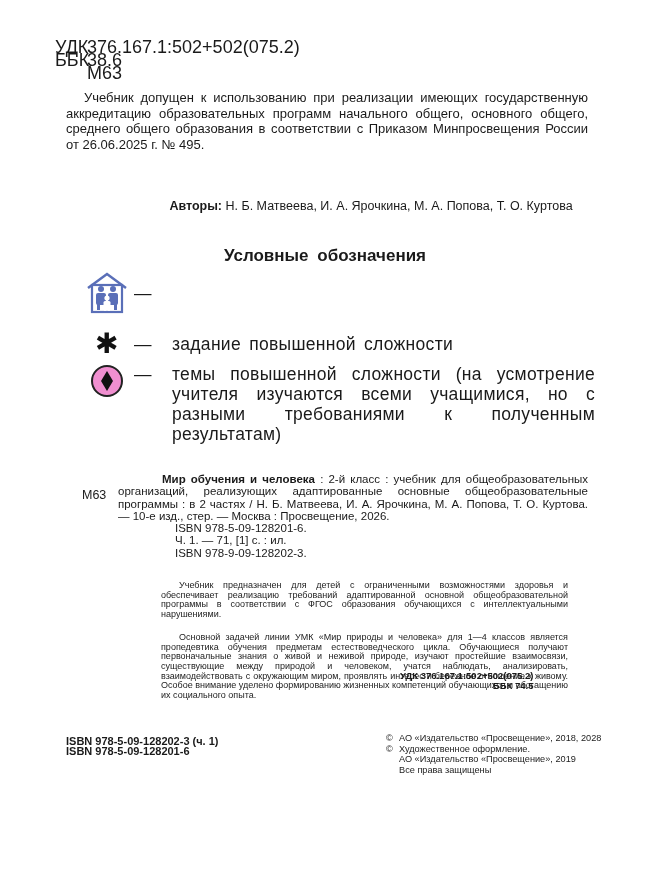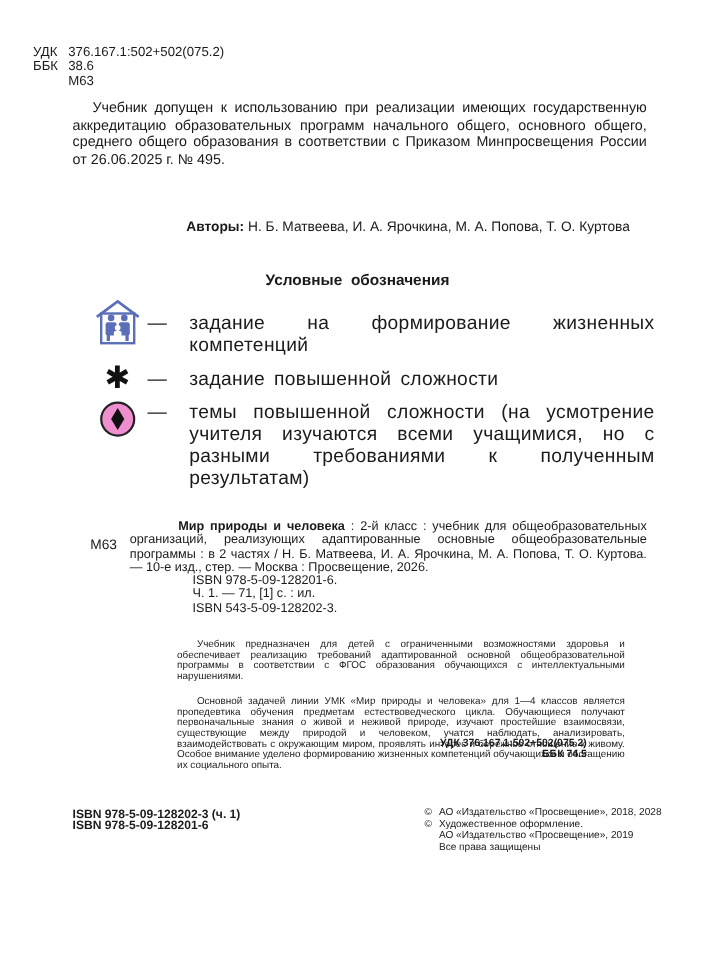--- a/index.html
+++ b/index.html
@@ -1,28 +1,28 @@
 <!DOCTYPE html>
 <html><head>
 <meta charset="utf-8">
 <style>
   html, body { margin: 0; padding: 0; background: #ffffff; }
   body {
     width: 650px; height: 869px; position: relative; overflow: hidden;
     font-family: "Liberation Sans", "DejaVu Sans", sans-serif; color: #1a1a1a;
   }
   .abs { position: absolute; }
-  .udc-block { left: 30px; top: 41px; font-size: 12px; line-height: 13px; }
+  .udc-block { left: 55px; top: 41px; font-size: 18px; line-height: 13px; }
   .udc-row { display: flex; white-space: pre; }
   .udc-key { width: 32px; }
   .approval { left: 66px; top: 90px; width: 522px; font-size: 13px; line-height: 15.5px; text-align: justify; }
   .approval p { margin: 0; text-indent: 18px; }
   .authors { left: 0; width: 650px; top: 199px; font-size: 12.5px; text-align: center; margin-left: 46px; }
   .authors b { font-weight: bold; }
-  .legend-title { left: 0; width: 650px; top: 246px; font-size: 14px; font-weight: bold; text-align: center; word-spacing: 4px; }
+  .legend-title { left: 0; width: 650px; top: 246px; font-size: 17px; font-weight: bold; text-align: center; word-spacing: 4px; }
   .legend-row { left: 80px; display: flex; align-items: flex-start; font-size: 17.5px; line-height: 20px; letter-spacing: 0.3px; }
   .legend-icon { width: 54px; display: flex; justify-content: center; }
   .legend-dash { width: 38px; }
   .legend-text { width: 423px; text-align: justify; word-spacing: 3px; }
   .bib { left: 118px; top: 473px; width: 470px; font-size: 11.5px; line-height: 12.3px; text-align: justify; }
   .bib p { margin: 0; }
   .bib .indent { text-indent: 44px; }
   .bib .isbn { padding-left: 57px; }
   .m63-side { left: 82px; top: 488px; font-size: 12.5px; }
   .annot { left: 148px; top: 568px; width: 433px; font-size: 9px; line-height: 9.7px; text-align: justify; color: #222; }
@@ -73,21 +73,20 @@
       <rect x="23" y="22" width="10" height="12" rx="2" fill="#5a6fb8"></rect>
       <rect x="12" y="33" width="3" height="6" fill="#5a6fb8"></rect>
       <rect x="29" y="33" width="3" height="6" fill="#5a6fb8"></rect>
       <circle cx="22" cy="27" r="2.6" fill="#ffffff"></circle>
       <rect x="18.5" y="30" width="7" height="7" rx="1.5" fill="#ffffff"></rect>
       <rect x="19" y="36" width="2" height="4" fill="#ffffff"></rect>
       <rect x="23" y="36" width="2" height="4" fill="#ffffff"></rect>
     </svg>
   </div>
   <span class="legend-dash">—</span>
-  <span class="legend-text">задание на формирование жизненных компетенций</span>
 </div>
 
 <div class="abs legend-row" style="top:334px;">
   <div class="legend-icon">
     <span style="font-size:28px; font-weight:bold; line-height:20px; color:#111;">✱</span>
   </div>
   <span class="legend-dash">—</span>
   <span class="legend-text">задание повышенной сложности</span>
 </div>
 
@@ -97,24 +96,24 @@
       <circle cx="17" cy="17" r="15" fill="#f08fd0" stroke="#222" stroke-width="2"></circle>
       <polygon points="17,7 23,17 17,27 11,17" fill="#111"></polygon>
     </svg>
   </div>
   <span class="legend-dash">—</span>
   <span class="legend-text">темы повышенной сложности (на усмотрение учителя изучаются всеми учащимися, но с разными требованиями к полученным результатам)</span>
 </div>
 
 <div class="abs m63-side">М63</div>
 <div class="abs bib">
-  <p class="indent"><b>Мир природы и человека</b><span> : 2-й класс : учебник для общеобразовательных организаций, реализующих адаптированные основные общеобразовательные программы : в 2 частях / Н. Б. Матвеева, И. А. Ярочкина, М. А. Попова, Т. О. Куртова. — 10-е изд., стер. — Москва : Просвещение, 2026.</span></p>
+  <p class="indent"><b>Мир обучения и человека</b><span> : 2-й класс : учебник для общеобразовательных организаций, реализующих адаптированные основные общеобразовательные программы : в 2 частях / Н. Б. Матвеева, И. А. Ярочкина, М. А. Попова, Т. О. Куртова. — 10-е изд., стер. — Москва : Просвещение, 2026.</span></p>
   <p class="isbn">ISBN 978-5-09-128201-6.</p>
   <p class="isbn">Ч. 1. — 71, [1] с. : ил.</p>
-  <p class="isbn">ISBN 543-5-09-128202-3.</p>
+  <p class="isbn">ISBN 978-9-09-128202-3.</p>
 </div>
 
 <div class="abs annot">
   <p>Учебник предназначен для детей с ограниченными возможностями здоровья и обеспечивает реализацию требований адаптированной основной общеобразовательной программы в соответствии с ФГОС образования обучающихся с интеллектуальными нарушениями.</p>
   <p>Основной задачей линии УМК «Мир природы и человека» для 1—4 классов является пропедевтика обучения предметам естествоведческого цикла. Обучающиеся получают первоначальные знания о живой и неживой природе, изучают простейшие взаимосвязи, существующие между природой и человеком, учатся наблюдать, анализировать, взаимодействовать с окружающим миром, проявлять интерес и бережное отношение к живому. Особое внимание уделено формированию жизненных компетенций обучающихся и обогащению их социального опыта.</p>
 </div>
 
 <div class="abs udc-bottom">
   <div>УДК 376.167.1:502+502(075.2)</div>
   <div>ББК 74.5</div>

